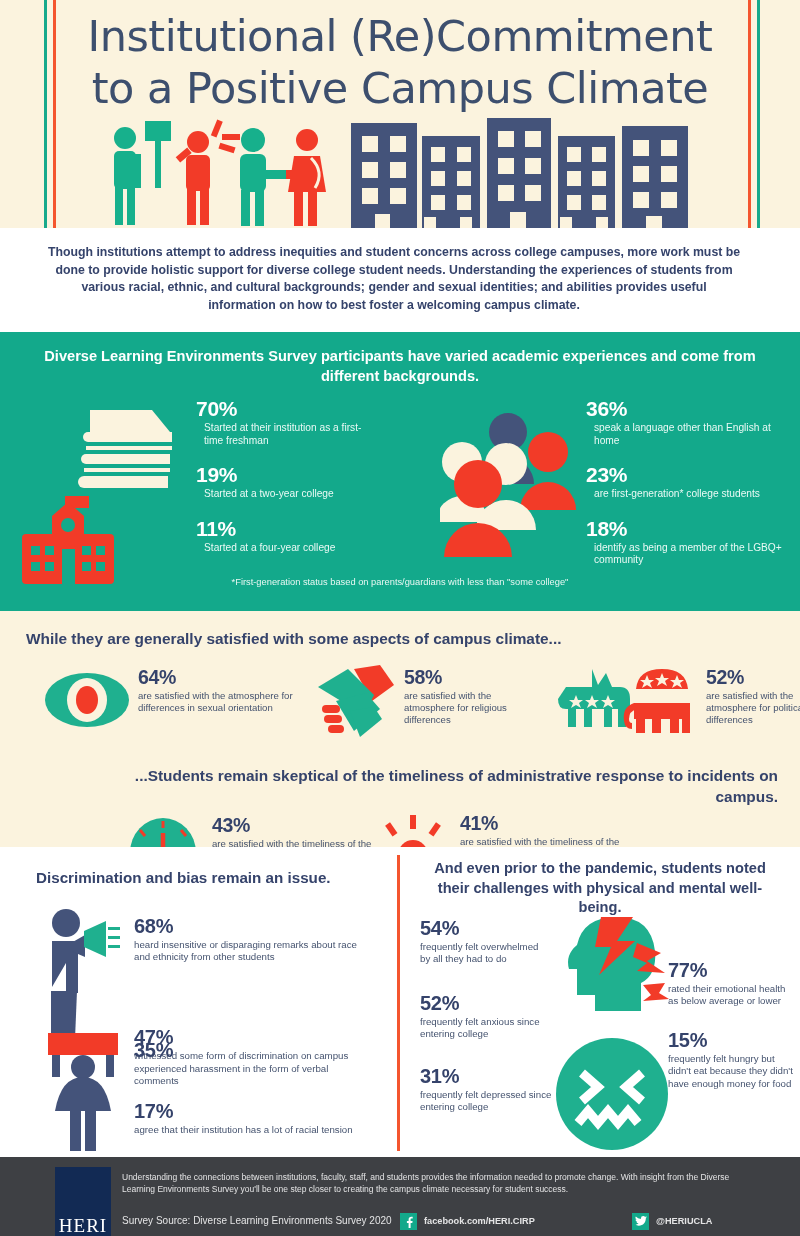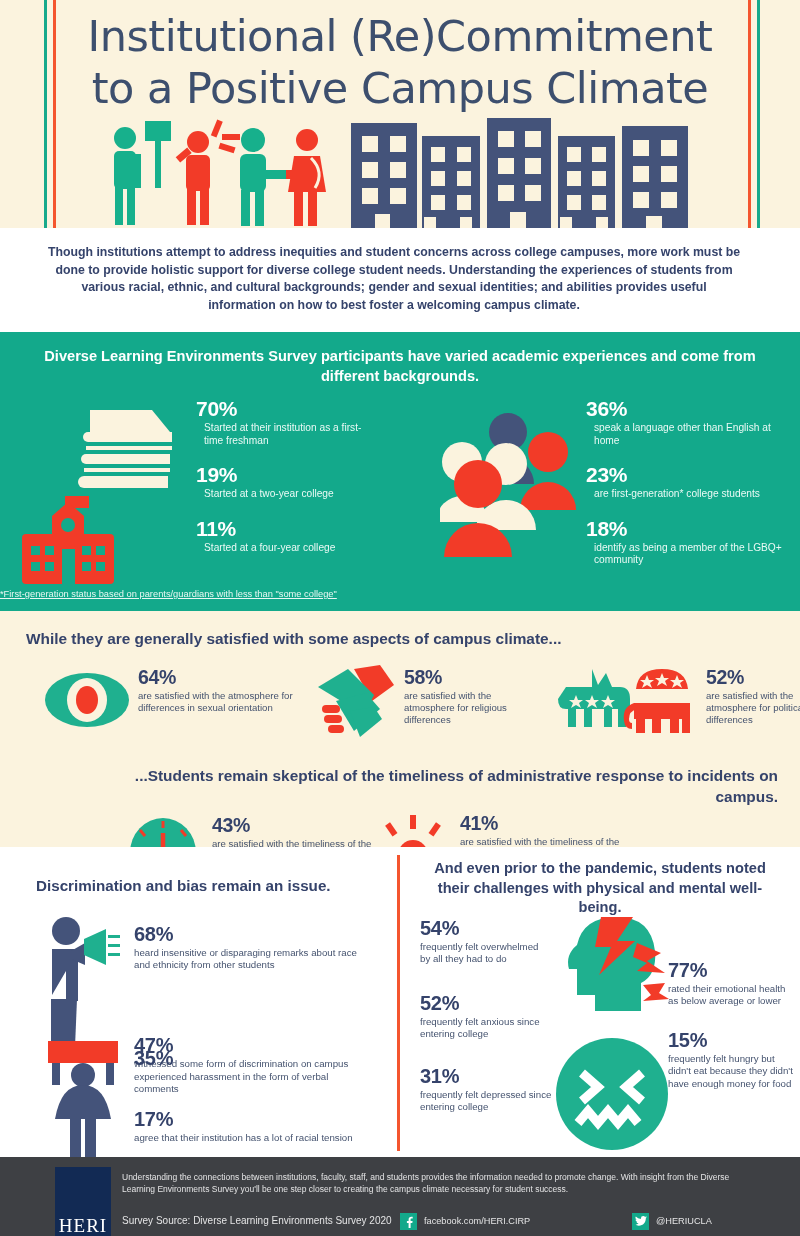--- a/index.html
+++ b/index.html
@@ -51,22 +51,22 @@
   }
   .teal-body{position:relative;height:215px;margin-top:8px;}
   .stat-num{font-weight:bold;font-size:21px;line-height:22px;letter-spacing:-0.3px;}
   .stat-txt{font-size:10.2px;line-height:12.6px;margin-top:2px;}
   .teal .stat-num{color:#fff;}
   .teal .stat-txt{color:#eafaf5;margin-left:8px;}
   .col-a{position:absolute;left:196px;top:4px;width:180px;}
   .col-b{position:absolute;left:586px;top:4px;width:200px;}
   .stat-block{margin-bottom:17px;}
   .footnote{
-    position:absolute;left:0;right:0;bottom:12px;
-    font-size:9.3px;color:#e8f8f3;text-decoration:underline;
+    position:absolute;left:0;right:0;bottom:24px;text-align:center;
+    font-size:9.3px;color:#e8f8f3;
   }
 
   
   .cream{background:#fbf3de;position:relative;padding:0;height:236px;box-sizing:border-box;}
   .cream h2{
     margin:0;padding:18px 30px 0 26px;
     color:#35436b;font-size:15.4px;font-weight:bold;line-height:20px;
   }
   .cream h2.right{text-align:right;padding:8px 22px 0 120px;line-height:21px;}
   .row3{position:relative;height:98px;margin-top:10px;margin-left:30px;}
@@ -77,39 +77,39 @@
   .ic{position:absolute;}
 
   
   .bottom{background:#ffffff;position:relative;height:310px;}
   .divider-v{position:absolute;left:397px;top:8px;bottom:6px;width:3px;background:#f4552e;}
   .bottom h3{
     margin:0;color:#35436b;font-weight:bold;
   }
   .b-left h3{font-size:15.2px;padding:14px 0 0 36px;}
   .b-right h3{font-size:14.6px;line-height:19.5px;text-align:center;padding:12px 24px 0 24px;}
-  .b-left{position:absolute;left:0;top:16px;width:434px;height:310px;}
+  .b-left{position:absolute;left:0;top:8px;width:434px;height:310px;}
   .b-right{position:absolute;left:400px;top:0;width:400px;height:310px;}
   .bstat{position:absolute;}
   .bstat .stat-num{color:#35436b;font-size:20px;line-height:22px;font-weight:bold;}
   .bstat .stat-txt{color:#45536f;font-size:9.7px;line-height:12.3px;}
 
   
   .footer{background:#3e4044;height:106px;position:relative;color:#e9e9ea;}
   .heri-logo{
     position:absolute;left:55px;top:10px;width:56px;height:86px;background:#122a54;
     display:flex;align-items:flex-end;justify-content:center;
   }
   .heri-logo span{
     font-family:"Liberation Serif","DejaVu Serif",serif;
     color:#ffffff;font-size:19px;letter-spacing:1px;padding-bottom:16px;
   }
   .foot-para{position:absolute;left:122px;top:14px;width:622px;font-size:8.5px;line-height:12px;color:#e4e4e5;}
   .foot-src{position:absolute;left:122px;top:58px;font-size:10px;color:#e4e4e5;}
-  .sm{position:absolute;font-size:9.2px;color:#e4e4e5;}
+  .sm{position:absolute;font-size:9.2px;color:#e4e4e5;font-weight:bold;}
   .sm-box{position:absolute;width:17px;height:17px;background:#13a98b;display:flex;align-items:center;justify-content:center;color:#fff;font-weight:bold;font-size:12px;font-family:"DejaVu Sans",sans-serif;}
 
   svg{display:block;}
 </style>
 </head>
 <body>
 
 <div class="page">
 
   <div class="header">

